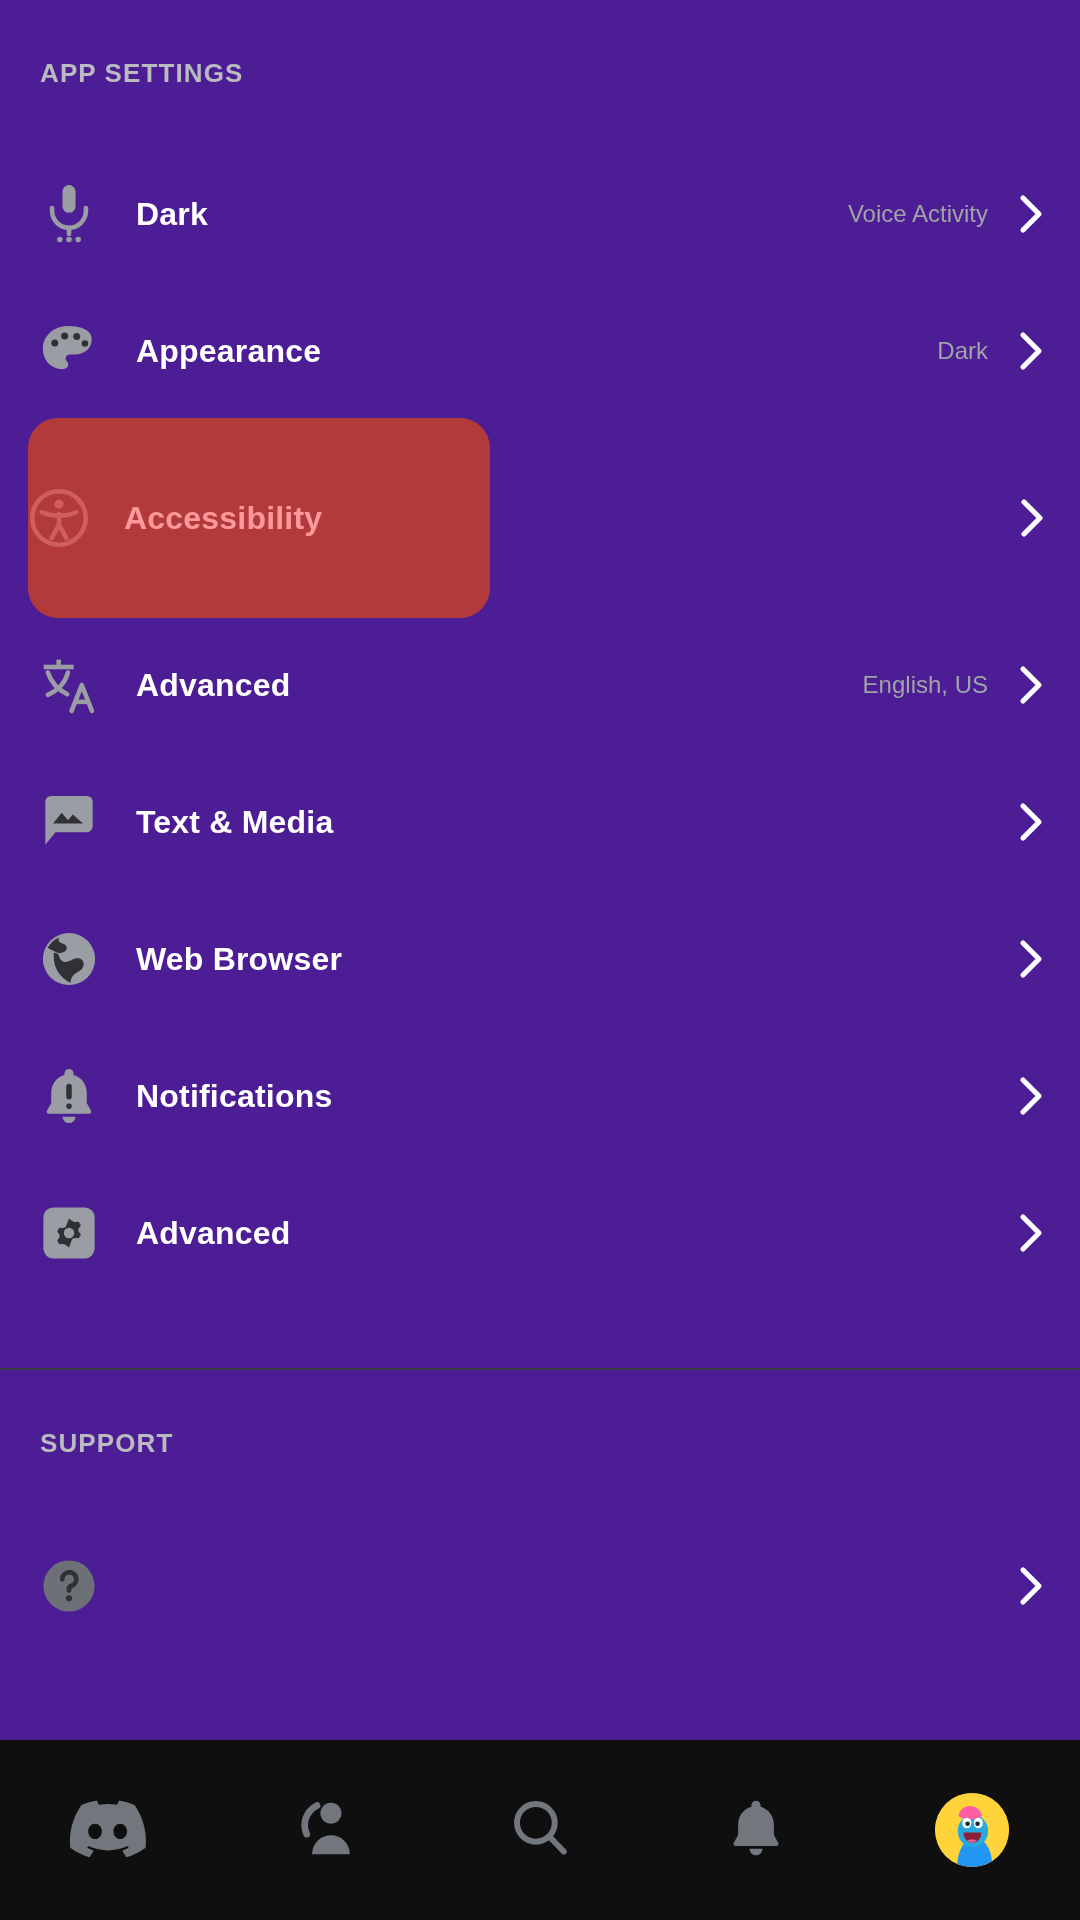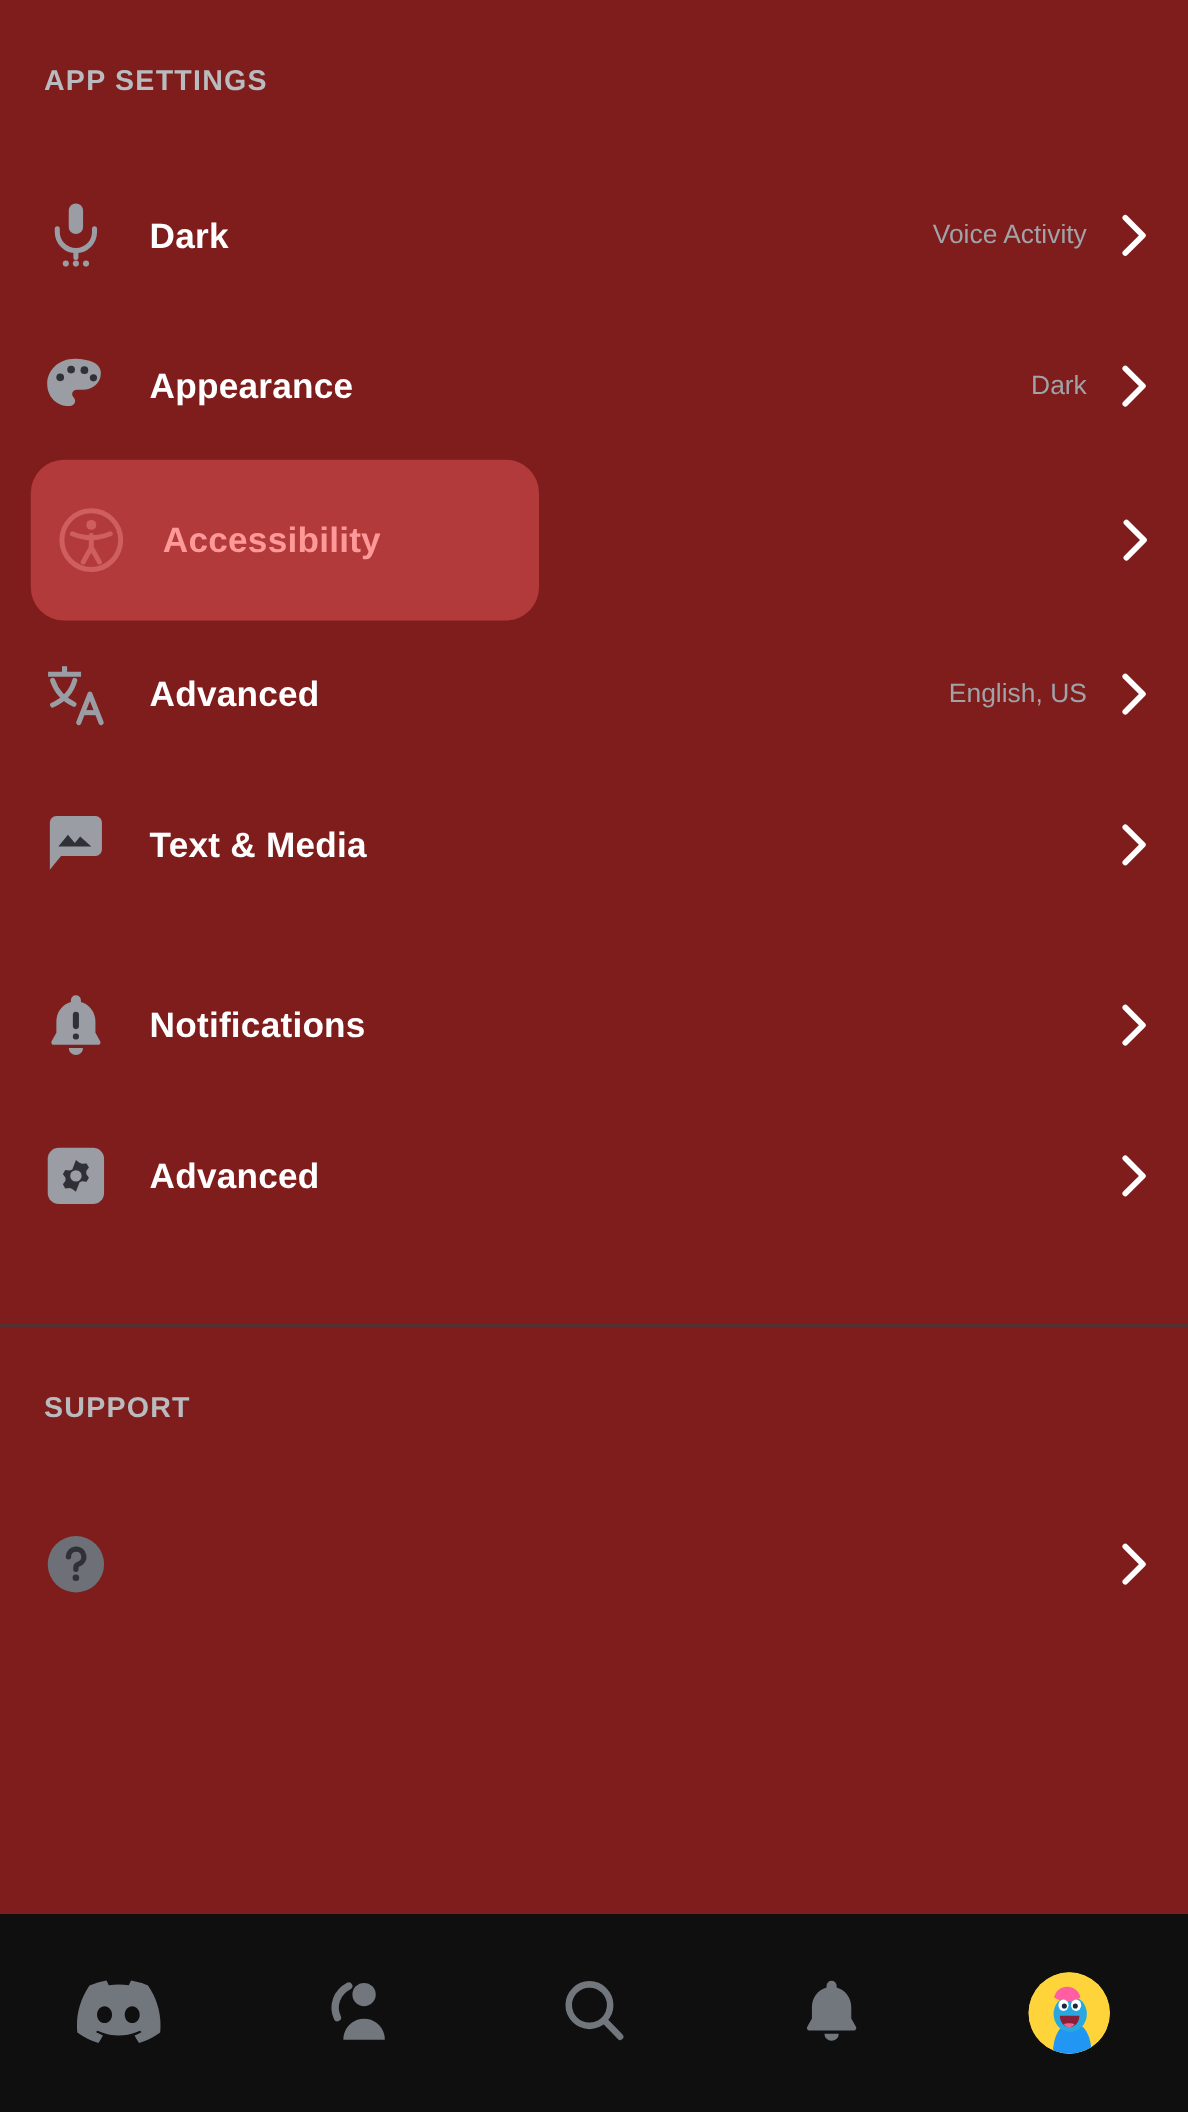--- a/index.html
+++ b/index.html
@@ -8,21 +8,21 @@
     background:#2f3136;
     font-family:"Liberation Sans", sans-serif;
     overflow:hidden;
     position:relative;
   }
 
   
   .screen{
     position:absolute; inset:0;
     display:flex; flex-direction:column;
-    background:#7f1d1d;
+    background:#4c1d95;
   }
   .content{
     flex:1 1 auto;
     position:relative;
     overflow:hidden;
   }
 
   
   .section-header{
     color:#b9bbbe;
@@ -69,23 +69,23 @@
     flex:0 0 auto;
   }
   .chev svg{ display:block; }
 
   
   .row.highlight{
     background:#b33a3a;
     border-radius:30px;
     margin-left:28px;
     margin-right:0;
-    padding-left:24px;
+    padding-left:0;
     width:462px;
-    height:146px;
+    height:200px;
   }
   .row.highlight .label{ color:#f99; }
 
   .hl-chevron{
     position:absolute;
     right:36px;
     top:0; bottom:0;
     display:flex; align-items:center;
   }
 
@@ -234,20 +234,37 @@
       <span class="spacer"></span>
       <span class="value"></span>
       <span class="chev">
         <svg width="24" height="40" viewBox="0 0 12 20">
             <path d="M2 2l8 8-8 8" stroke="#ffffff" stroke-width="2.6" fill="none" stroke-linecap="round" stroke-linejoin="round"></path>
           </svg>
       </span>
     </div>
 
     <div style="height:27px"></div>
+    <div class="row">
+      <span class="icon-slot">
+        <svg width="58" height="58" viewBox="0 0 24 24">
+          <circle cx="12" cy="12" r="10.8" fill="#9a9da3"></circle>
+          <path d="M3.2 7.3c1.8.9 3.4 1.9 4.4 2.2.9.3 1.6-.2 2.4-.5.8-.3 1.3-1.1 1-2.1-.3-1-1.5-1.2-2.4-1.6-.9-.4-1.2-1.4-.7-2.2-2 .8-3.6 2.3-4.7 4.2z" fill="#303136"></path>
+          <path d="M12.6 21.8c.1-1.3.6-2.6 1.6-3.5.9-.9 2.3-1.2 3.1-2.2.9-1 1.1-2.6.2-3.6-.9-1-2.6-.9-3.8-.4-1.2.5-2.4 1.3-3.7 1.1-1.1-.2-1.9-1.2-2.1-2.3-.2-1-1.2-1.6-2.2-1.4v1.8c0 4.9 3.2 8.9 6.9 10.5z" fill="#303136"></path>
+        </svg>
+      </span>
+      <span class="label">Web Browser</span>
+      <span class="spacer"></span>
+      <span class="value"></span>
+      <span class="chev">
+        <svg width="24" height="40" viewBox="0 0 12 20">
+            <path d="M2 2l8 8-8 8" stroke="#ffffff" stroke-width="2.6" fill="none" stroke-linecap="round" stroke-linejoin="round"></path>
+          </svg>
+      </span>
+    </div>
 
     <div style="height:27px"></div>
     <div class="row">
       <span class="icon-slot">
         <svg width="58" height="60" viewBox="0 0 24 25">
           <path d="M12 1.2a1.9 1.9 0 0 1 1.9 1.9v.6c3.3.9 5.5 3.9 5.5 7.4v4.3l1.8 3.2c.3.6-.1 1.3-.8 1.3H3.6c-.7 0-1.1-.7-.8-1.3l1.8-3.2v-4.3c0-3.5 2.2-6.5 5.5-7.4v-.6A1.9 1.9 0 0 1 12 1.2z" fill="#9a9da3"></path>
           <path d="M9.3 21.1h5.4a2.7 2.7 0 0 1-5.4 0z" fill="#9a9da3"></path>
           <rect x="10.85" y="7.4" width="2.3" height="6.6" rx="1.15" fill="#303136"></rect>
           <rect x="10.85" y="15.6" width="2.3" height="2.3" rx="1.0" fill="#303136"></rect>
         </svg>

